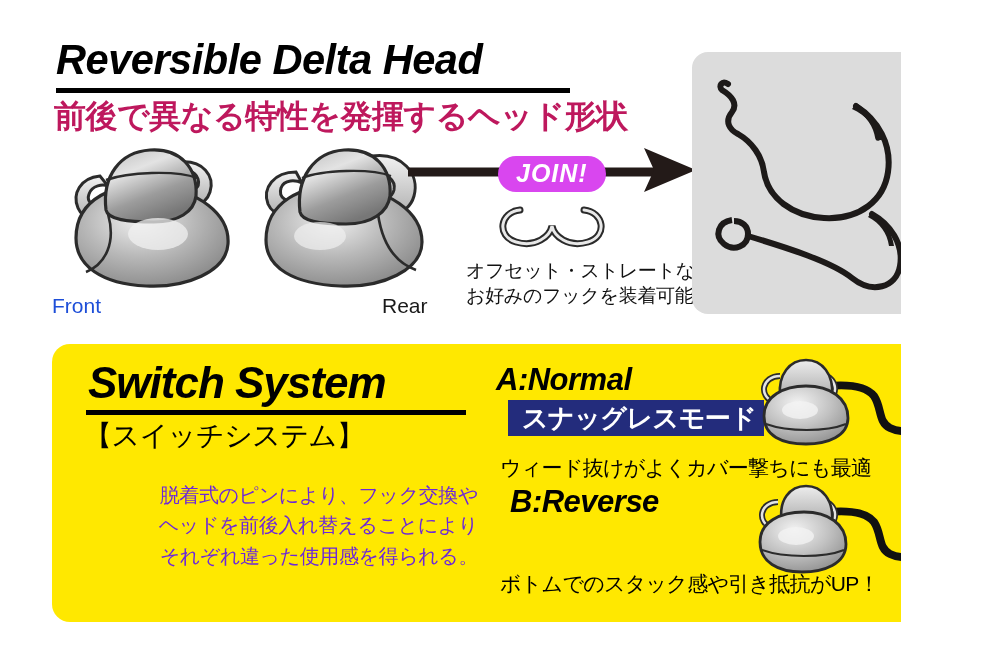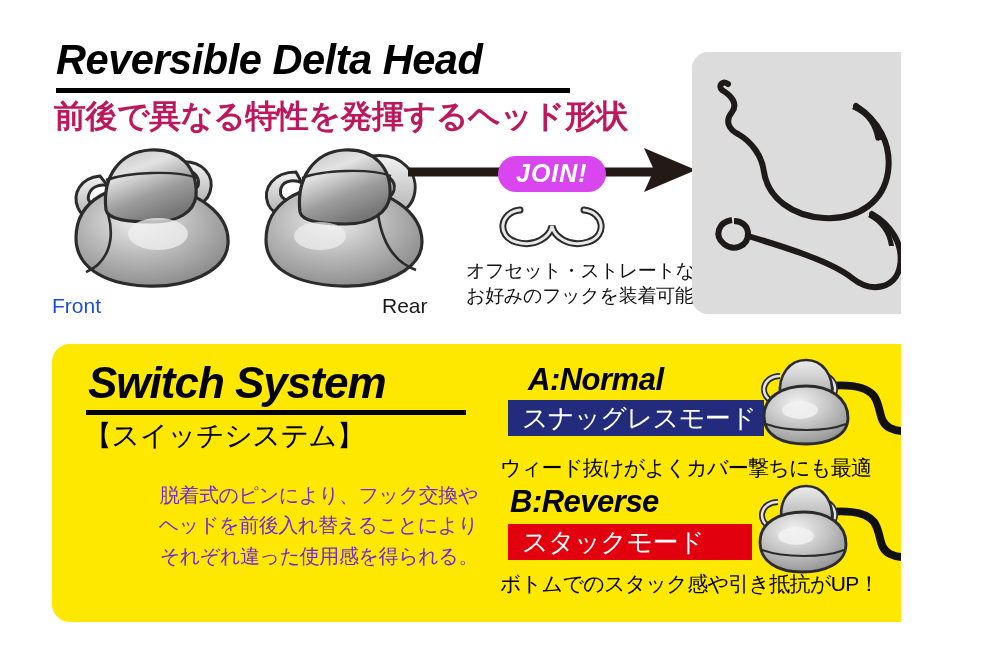--- a/index.html
+++ b/index.html
@@ -183,33 +183,33 @@
     letter-spacing: -0.5px;
   }
   .mode-banner {
     position: absolute;
     height: 36px;
     display: flex;
     align-items: center;
     padding: 0 10px 0 14px;
     color: #ffffff;
     font-size: 26px;
-    font-weight: normal;
+    font-weight: bold;
     letter-spacing: -0.5px;
     white-space: nowrap;
   }
   .mode-desc {
     position: absolute;
     font-size: 21px;
     color: #000000;
     white-space: nowrap;
     letter-spacing: -0.7px;
   }
 
-  #modeA-head { left: 528px; top: 362px; }
+  #modeA-head { left: 496px; top: 362px; }
   #modeA-banner { left: 508px; top: 400px; width: 232px; background: #232c7c; }
   #modeA-desc { left: 500px; top: 446px; margin-top: 8px; }
 
   #modeB-head { left: 510px; top: 484px; }
   #modeB-banner { left: 508px; top: 524px; width: 220px; background: #e2000f; }
   #modeB-desc { left: 500px; top: 570px; }
 
   .jig-A { position: absolute; left: 750px; top: 352px; width: 190px; height: 96px; }
   .jig-B { position: absolute; left: 748px; top: 476px; width: 190px; height: 100px; }
 
@@ -346,21 +346,20 @@
     <path d="M64 22 C86 20 92 42 76 50 C66 55 56 50 55 42" fill="none" stroke="#e4e4e4" stroke-width="2.5"></path>
 
     <path d="M30 44 C28 22 40 8 56 8 C72 8 84 22 82 44 C80 54 68 58 56 58 C44 58 32 54 30 44 Z" fill="url(#jigA2)" stroke="#2b2b2b" stroke-width="2.6"></path>
 
     <path d="M14 64 C14 44 34 34 56 34 C80 34 98 46 98 66 C98 84 78 92 56 92 C32 92 14 84 14 64 Z" fill="url(#jigA1)" stroke="#2b2b2b" stroke-width="2.8"></path>
     <path d="M16 72 C38 80 76 80 96 72" fill="none" stroke="#2b2b2b" stroke-width="2"></path>
     <ellipse cx="50" cy="58" rx="18" ry="9" fill="#f2f2f2" opacity="0.8"></ellipse>
   </svg>
 
   <div class="mode-head" id="modeB-head">B:Reverse</div>
-  <div class="mode-banner" id="modeB-banner">スタックモード</div>
   <div class="mode-desc" id="modeB-desc">ボトムでのスタック感や引き抵抗がUP！</div>
 
   <svg class="jig-B" viewBox="0 0 190 100">
 
     <path d="M80 36 C102 34 118 36 126 46 C134 58 130 72 142 78 C154 84 164 80 174 74" fill="none" stroke="#111111" stroke-width="8" stroke-linecap="round"></path>
 
     <path d="M30 26 C12 26 8 46 24 52 C34 56 44 50 44 42" fill="none" stroke="#2b2b2b" stroke-width="6"></path>
     <path d="M30 26 C12 26 8 46 24 52 C34 56 44 50 44 42" fill="none" stroke="#e4e4e4" stroke-width="2.5"></path>
 
     <path d="M66 24 C88 22 94 44 78 52 C68 57 58 52 57 44" fill="none" stroke="#2b2b2b" stroke-width="6"></path>

